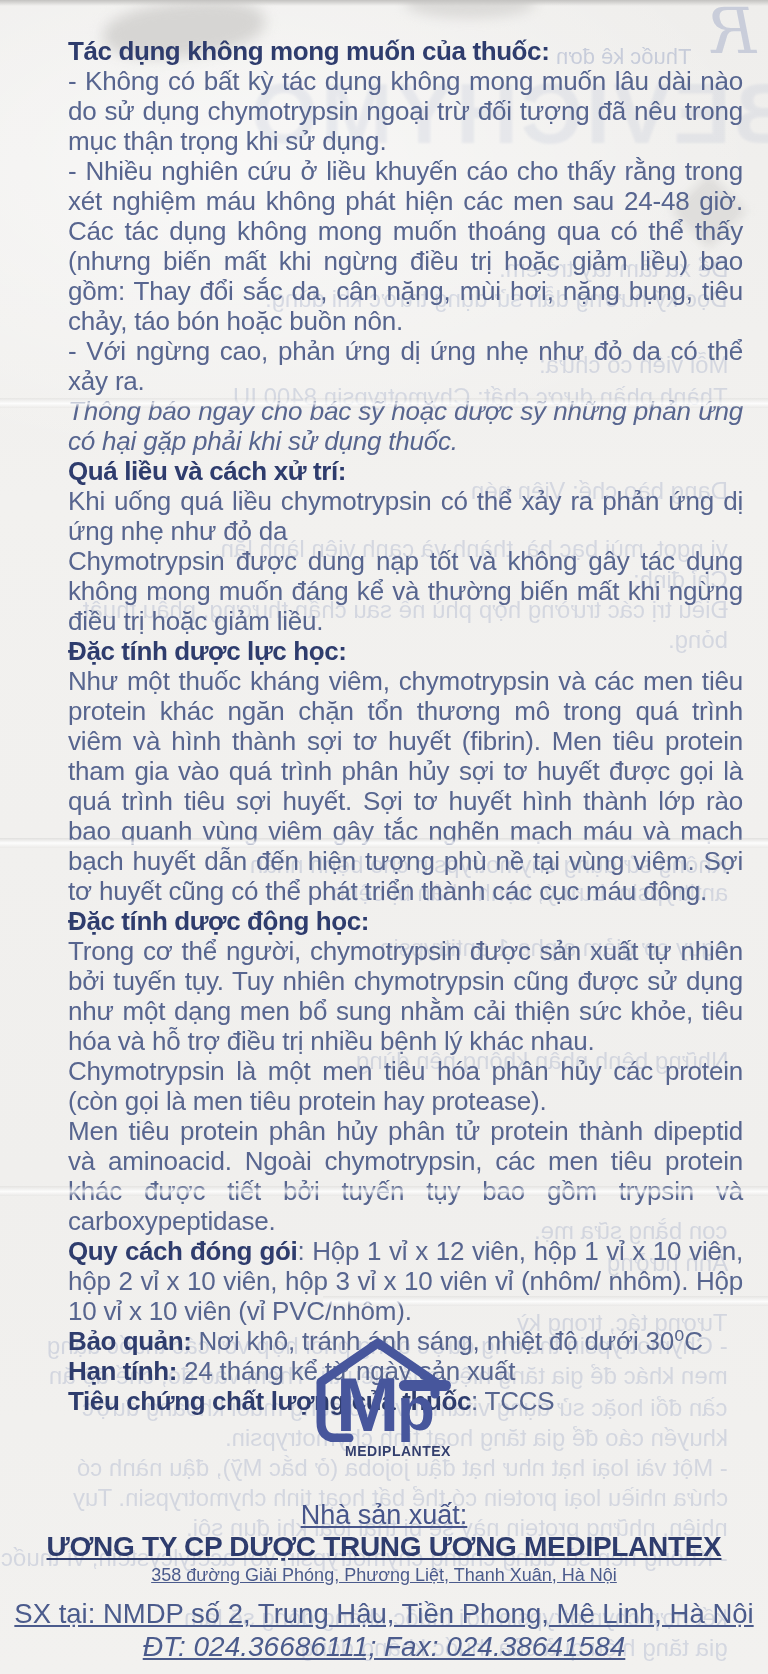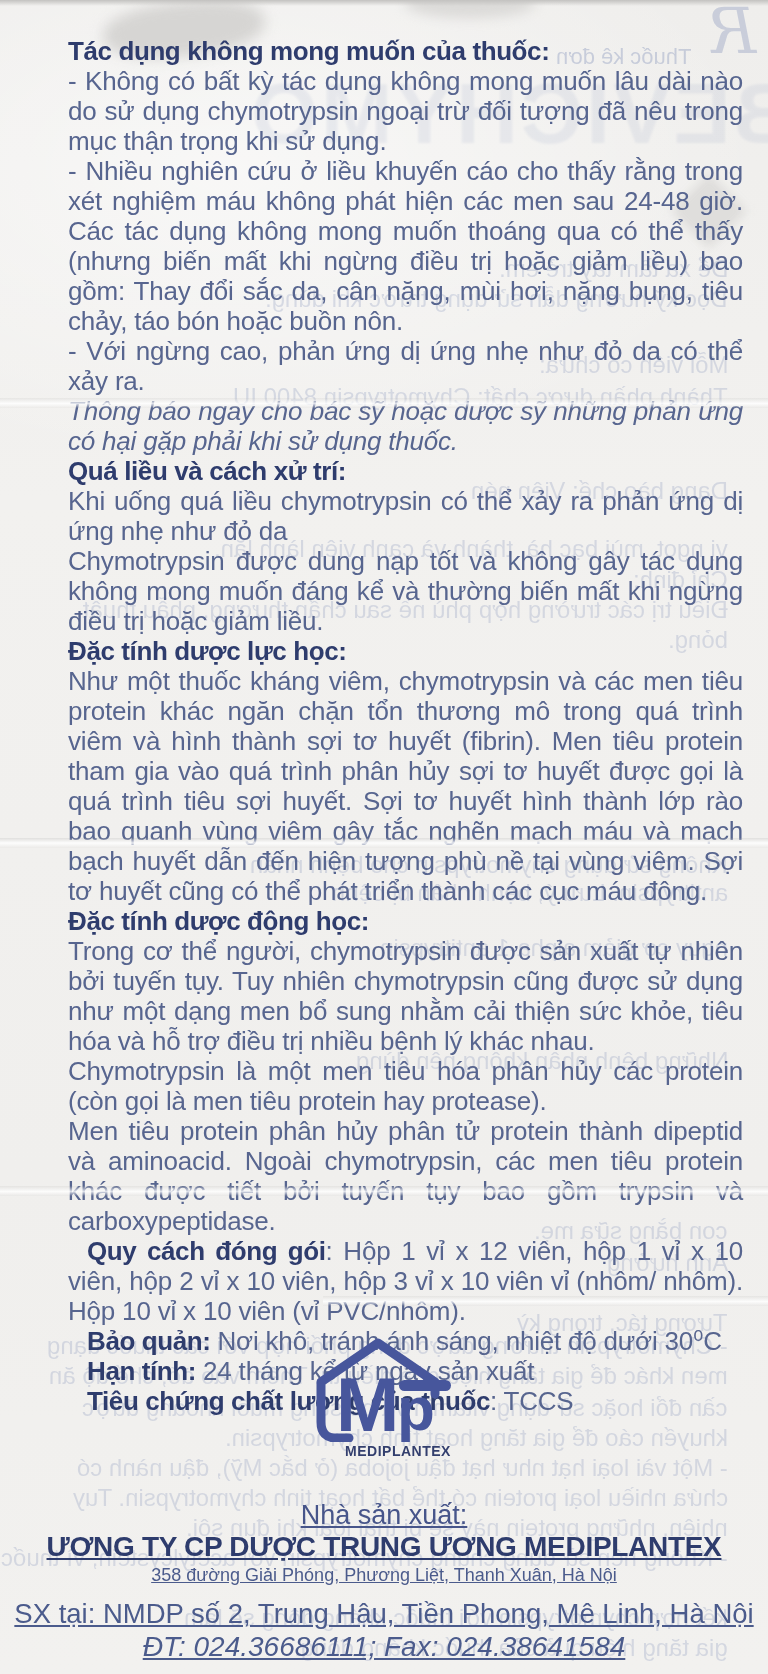--- a/index.html
+++ b/index.html
@@ -36,21 +36,21 @@
   .bleed .rx-label{font-size:22px;opacity:0.28;}
   .bleed .brand-big{font-size:86px;font-weight:bold;letter-spacing:3px;opacity:0.09;filter:blur(1.2px);}
   
   .content{
     position:absolute;left:68px;top:36px;width:675px;z-index:2;
     color:#57658f;font-size:26px;line-height:30px;letter-spacing:-0.2px;
   }
   .content p{margin:0;text-align:justify;}
   .content p.s-heading{font-weight:bold;color:#2e3c6d;text-align:left;letter-spacing:-0.4px;}
   .content p.s-italic{font-style:italic;}
-  .content p.s-inline b{color:#2e3c6d;letter-spacing:-0.4px;margin-left:19px;}
+  .content p.s-inline b{color:#2e3c6d;letter-spacing:-0.4px;}
   
   .logo-wrap{position:absolute;left:50%;top:1338px;transform:translateX(-50%);z-index:2;text-align:center;}
   .wordmark{position:absolute;left:0;right:0;top:1443px;z-index:2;text-align:center;
     font-weight:bold;font-size:14px;letter-spacing:0.5px;color:#333f6e;margin-left:28px;}
   .f-line{position:absolute;left:0;right:0;z-index:2;text-align:center;text-decoration:underline;}
   .f-maker{top:1500px;font-size:27px;color:#47558a;}
   .f-company{top:1531px;font-size:28px;font-weight:bold;color:#2e3c6d;letter-spacing:-0.3px;}
   .f-addr1{top:1565px;font-size:18px;color:#4b5b8c;}
   .f-addr2{top:1598px;font-size:27.5px;color:#4b5b8c;}
   .f-phone{top:1631px;font-size:28px;font-style:italic;color:#4b5b8c;}

